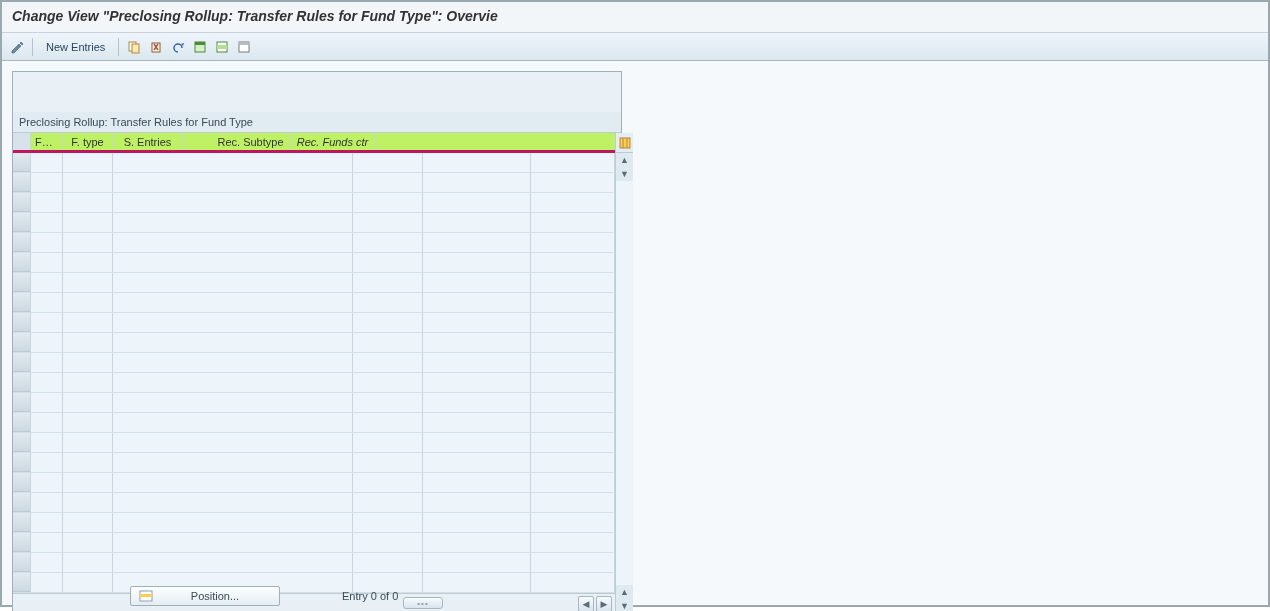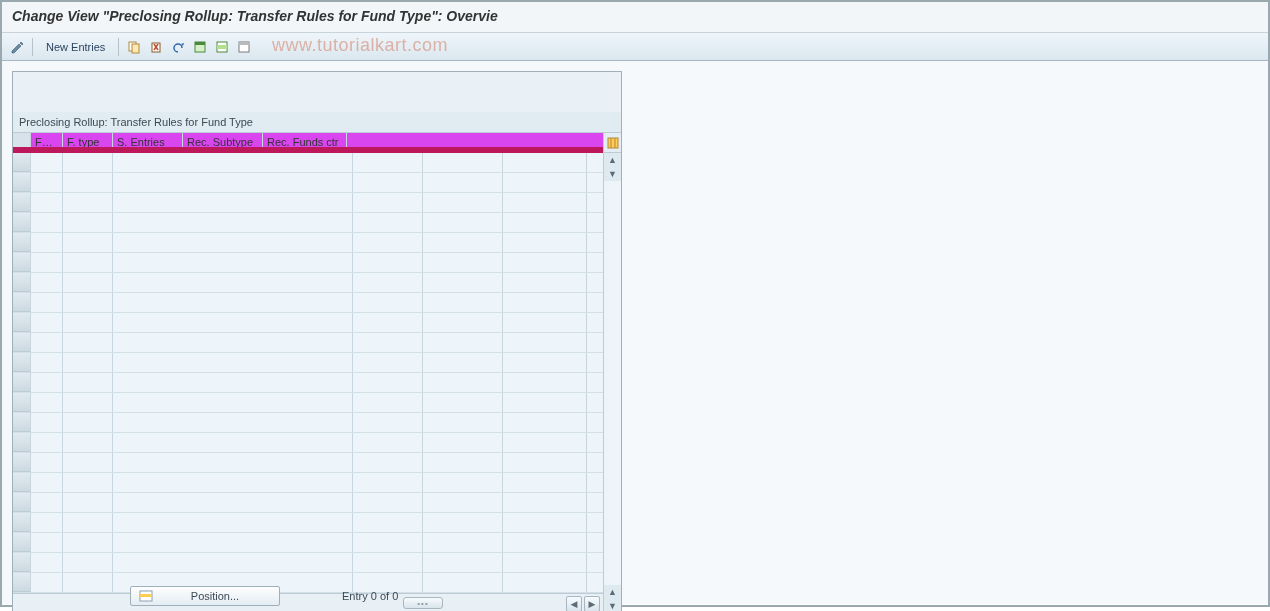--- a/index.html
+++ b/index.html
@@ -94,39 +94,40 @@
     margin-top: 40px;
   }
   .grid-wrapper {
     display: flex;
   }
   .grid-main {
     flex: 1 1 auto;
   }
   .grid-head {
     display: flex;
-    background: #d946ef;
-    border-bottom: 6px solid #be185d;
+    background: #bef264;
+    border-bottom: 3px solid #be185d;
     height: 20px;
+    text-align: center;
   }
   .grid-head .cell, .grid-row .cell {
     border-right: 1px solid #c7d5de;
     padding: 3px 4px;
     font-size: 11px;
     white-space: nowrap;
     overflow: hidden;
     text-overflow: ellipsis;
   }
   .col-sel { width: 18px; flex: 0 0 18px; background: #d7e2ea; border-right: 1px solid #bccbd4;}
   .col-fm { width: 32px; flex: 0 0 32px; }
   .col-ftype { width: 50px; flex: 0 0 50px; }
   .col-status { width: 240px; flex: 0 0 240px; }
   .col-ssub { width: 70px; flex: 0 0 70px; }
-  .col-rsub { width: 80px; flex: 0 0 80px; }
-  .col-rfunds { width: 84px; flex: 0 0 84px; }
+  .col-rsub { width: 80px; flex: 0 0 80px; margin-left: 28px; }
+  .col-rfunds { width: 84px; flex: 0 0 84px; font-style: italic; }
 
   .grid-body { }
   .grid-row {
     display: flex;
     height: 20px;
     background: #eef5fa;
     border-bottom: 1px solid #d4e0e8;
   }
   .grid-row .col-sel {
     background: linear-gradient(#e1eaf0, #cdd9e1);
@@ -294,21 +295,20 @@
           <rect x="2" y="2" width="10" height="10" fill="#fff" stroke="#4a8a3a" stroke-width="1"></rect>
           <rect x="2" y="5" width="10" height="4" fill="#b0e090"></rect>
         </svg>
     </div>
     <div class="tool-btn" title="Deselect All">
       <svg width="14" height="14" viewBox="0 0 14 14">
           <rect x="2" y="2" width="10" height="10" fill="#fff" stroke="#7a7a7a" stroke-width="1"></rect>
           <rect x="2" y="2" width="10" height="3" fill="#bababa"></rect>
         </svg>
     </div>
-    <div class="watermark">www.tutorialkart.com</div>
   </div>
 
   <div class="content-area">
     <div class="table-panel">
       <div class="panel-title">Preclosing Rollup: Transfer Rules for Fund Type</div>
 
       <div class="grid-wrapper">
         <div class="grid-main">
           <div class="grid-head">
             <div class="cell col-sel"></div>

